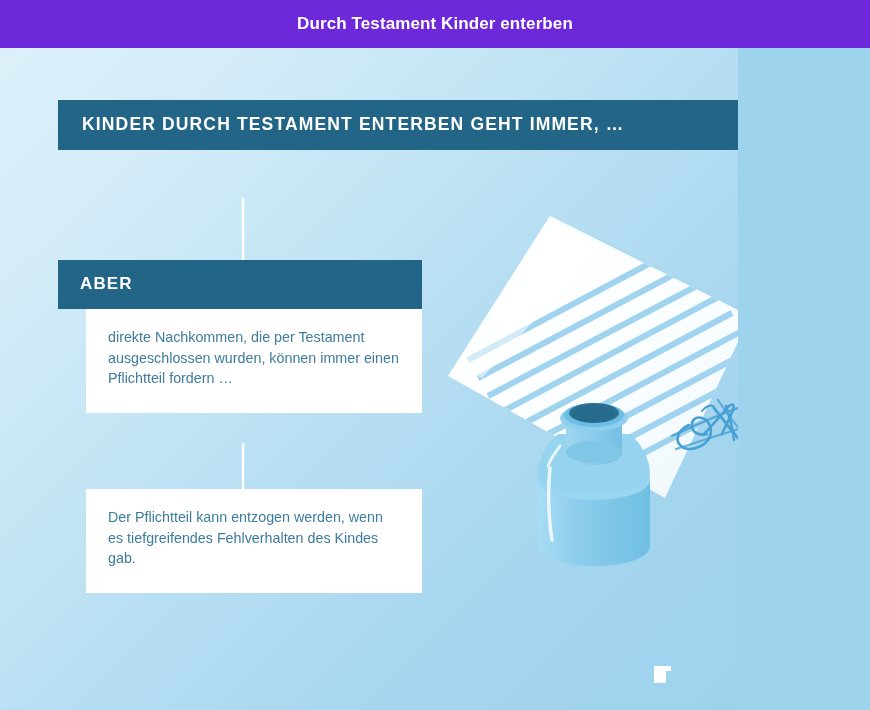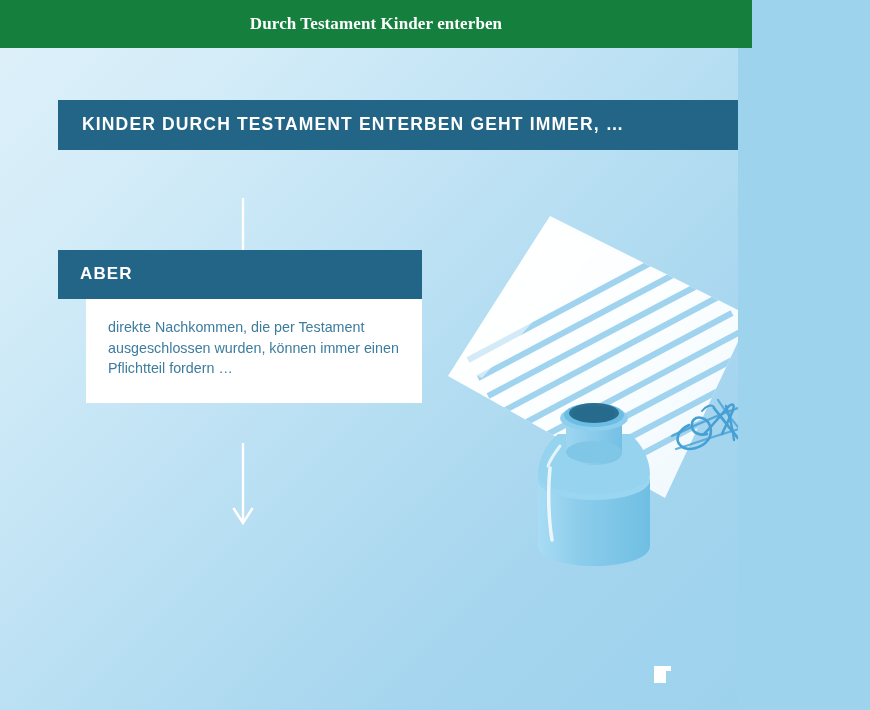--- a/index.html
+++ b/index.html
@@ -17,27 +17,26 @@
     position: relative;
     width: 870px;
     height: 710px;
     overflow: hidden;
   }
 
   
   .topbar {
     position: absolute;
     left: 0; top: 0;
-    width: 752px;
+    width: 870px;
     height: 48px;
-    background: #15803d;
+    background: #6d28d9;
     display: flex;
     align-items: center;
     justify-content: center;
-    font-family: Liberation Serif, serif;
   }
   .topbar-title {
     color: #ffffff;
     font-size: 17px;
     font-weight: bold;
     letter-spacing: .1px;
     white-space: nowrap;
   }
 
   
@@ -88,21 +87,21 @@
   #card-title {
     top: 52px;
     width: 682px;
   }
   #card-title .card-head {
     font-size: 17.5px;
     letter-spacing: 1.15px;
     padding: 14px 22px 15px 24px;
   }
 
-  #card-aber { top: 202px; }
+  #card-aber { top: 212px; }
   #card-ausnahme { top: 441px; }
 
   
   .arrow {
     position: absolute;
     left: 229px;
     width: 28px;
   }
   #arrow-1 { top: 150px; height: 84px; }
   #arrow-2 { top: 395px; height: 84px; }
@@ -309,20 +308,23 @@
     </div>
 
     <div class="arrow" id="arrow-2">
       <svg width="28" height="84" viewBox="0 0 28 84" xmlns="http://www.w3.org/2000/svg">
         <line x1="14" y1="0" x2="14" y2="78" stroke="#ffffff" stroke-width="2.4"></line>
         <polyline points="5,66 14,80 23,66" fill="none" stroke="#ffffff" stroke-width="2.4" stroke-linecap="square"></polyline>
       </svg>
     </div>
 
     <div class="card" id="card-ausnahme">
+      <div class="card-body">
+        <p>Der Pflichtteil kann entzogen werden, wenn es tiefgreifendes Fehlverhalten des Kindes gab.</p>
+      </div>
     </div>
 
     <div class="logo">
       <svg class="logo-mark" viewBox="0 0 17 17" xmlns="http://www.w3.org/2000/svg">
         <path d="M0,0 H17 V5 H12 V17 H0 Z" fill="#ffffff"></path>
       </svg>
     </div>
 
   </div>
 </div>

